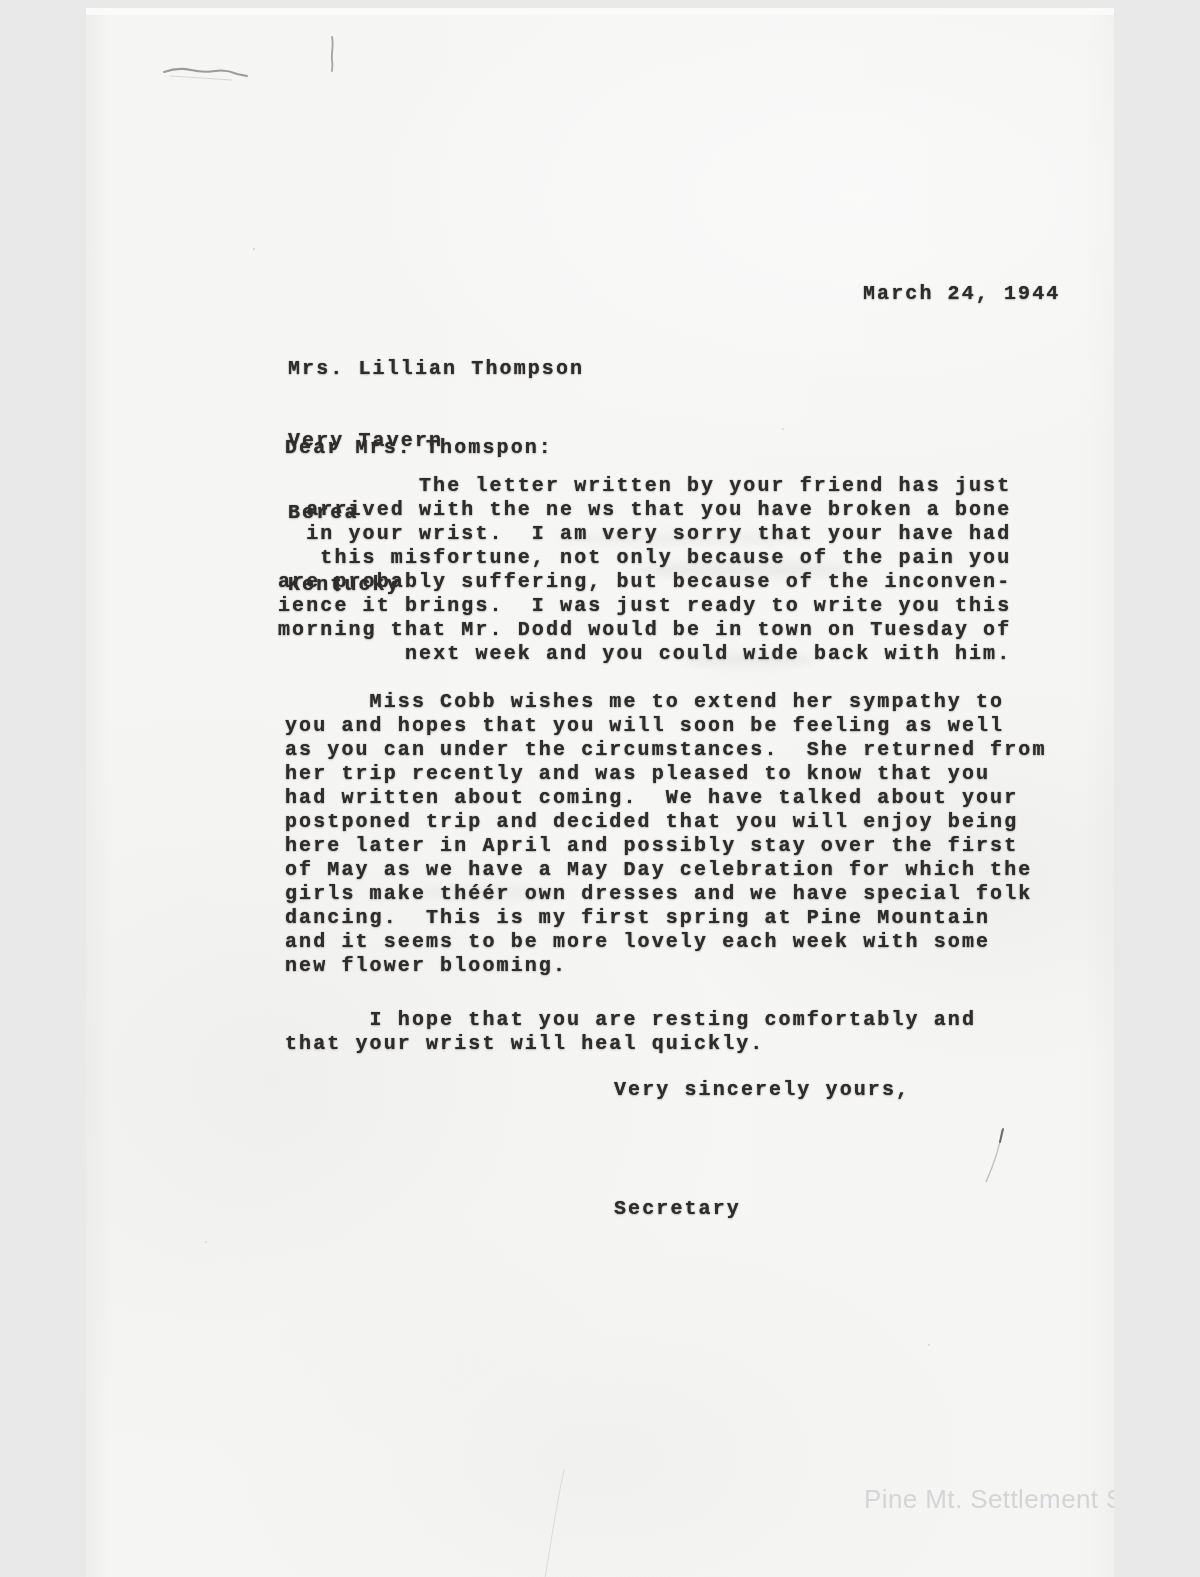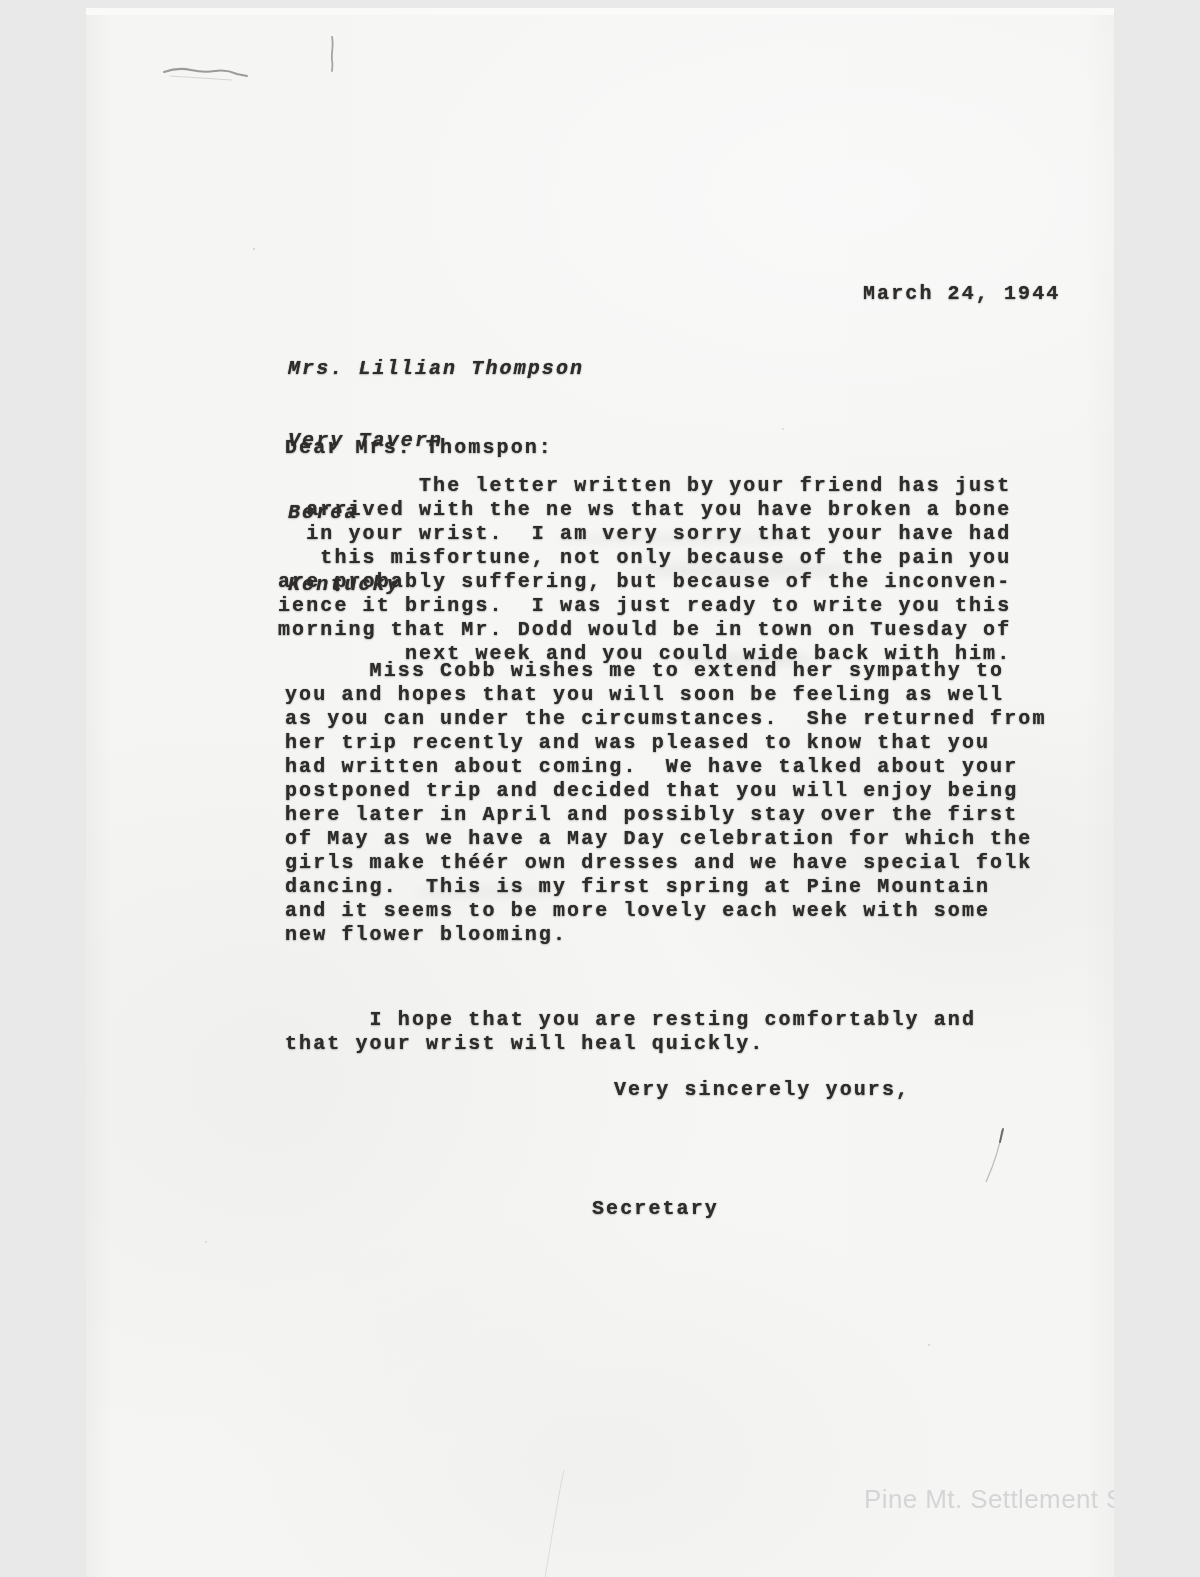--- a/index.html
+++ b/index.html
@@ -30,21 +30,21 @@
   .watermark{
     position:absolute;
     left:778px;top:1476px;
     font-family:"Liberation Sans",sans-serif;
     font-size:26px;
     font-weight:400;
     letter-spacing:.4px;
     color:#d4d5d6;
     white-space:pre;
   }
-  .addr-line{height:24px;font-style:italic;}
+  .addr-line{height:24px;}
   .marks{position:absolute;left:0;top:0;pointer-events:none;}
   .smudge{position:absolute;background:rgba(178,178,176,.16);filter:blur(4px);border-radius:50%;}
   .s1{left:548px;top:554px;width:220px;height:16px;}
   .s2{left:598px;top:645px;width:130px;height:14px;}
   .s3{left:330px;top:878px;width:150px;height:12px;background:rgba(178,178,176,.12);}
   .s4{left:470px;top:525px;width:260px;height:12px;background:rgba(178,178,176,.10);}
 </style>
 </head>
 <body>
 
@@ -70,39 +70,39 @@
 
   <div class="typed" style="left:192px;top:466px;text-align:right;">      The letter written by your friend has just
 arrived with the ne ws that you have broken a bone
 in your wrist.  I am very sorry that your have had
 this misfortune, not only because of the pain you
 are probably suffering, but because of the inconven-
 ience it brings.  I was just ready to write you this
 morning that Mr. Dodd would be in town on Tuesday of
 next week and you could wide back with him.</div>
 
-  <div class="typed" style="left:199px;top:651px;">      Miss Cobb wishes me to extend her sympathy to
+  <div class="typed" style="left:199px;top:682px;">      Miss Cobb wishes me to extend her sympathy to
 you and hopes that you will soon be feeling as well
 as you can under the circumstances.  She returned from
 her trip recently and was pleased to know that you
 had written about coming.  We have talked about your
 postponed trip and decided that you will enjoy being
 here later in April and possibly stay over the first
 of May as we have a May Day celebration for which the
 girls make théér own dresses and we have special folk
 dancing.  This is my first spring at Pine Mountain
 and it seems to be more lovely each week with some
 new flower blooming.</div>
 
   <div class="typed" style="left:199px;top:1000px;">      I hope that you are resting comfortably and
 that your wrist will heal quickly.</div>
 
   <div class="typed" style="left:528px;top:1070px;">Very sincerely yours,</div>
 
-  <div class="typed" style="left:506px;top:1189px;">Secretary</div>
+  <div class="typed" style="left:528px;top:1189px;">Secretary</div>
 
   <div class="watermark">Pine Mt. Settlement School 2021</div>
 
   <svg class="marks" width="1200" height="1577" viewBox="0 0 1200 1577">
     <path d="M78,64 q14,-5 27,-2 t24,1 t22,3 l10,2" fill="none" stroke="#6a6a6a" stroke-width="2" opacity="0.65" stroke-linecap="round"></path>
     <path d="M84,68 l62,4" fill="none" stroke="#8a8a8a" stroke-width="1" opacity="0.3"></path>
     <path d="M246,29 c2,9 -1,16 0,23 c1,5 0,8 0,11" fill="none" stroke="#7a7a7a" stroke-width="1.8" opacity="0.65" stroke-linecap="round"></path>
     <path d="M916,1122 c-2,16 -8,34 -16,52" fill="none" stroke="#8d8d8d" stroke-width="1.3" opacity="0.55"></path>
     <path d="M917,1121 l-3,13" fill="none" stroke="#4a4a4a" stroke-width="2" opacity="0.75" stroke-linecap="round"></path>
     <path d="M478,1462 c-7,32 -13,72 -19,108" fill="none" stroke="#c9c9c8" stroke-width="1" opacity="0.55"></path>

